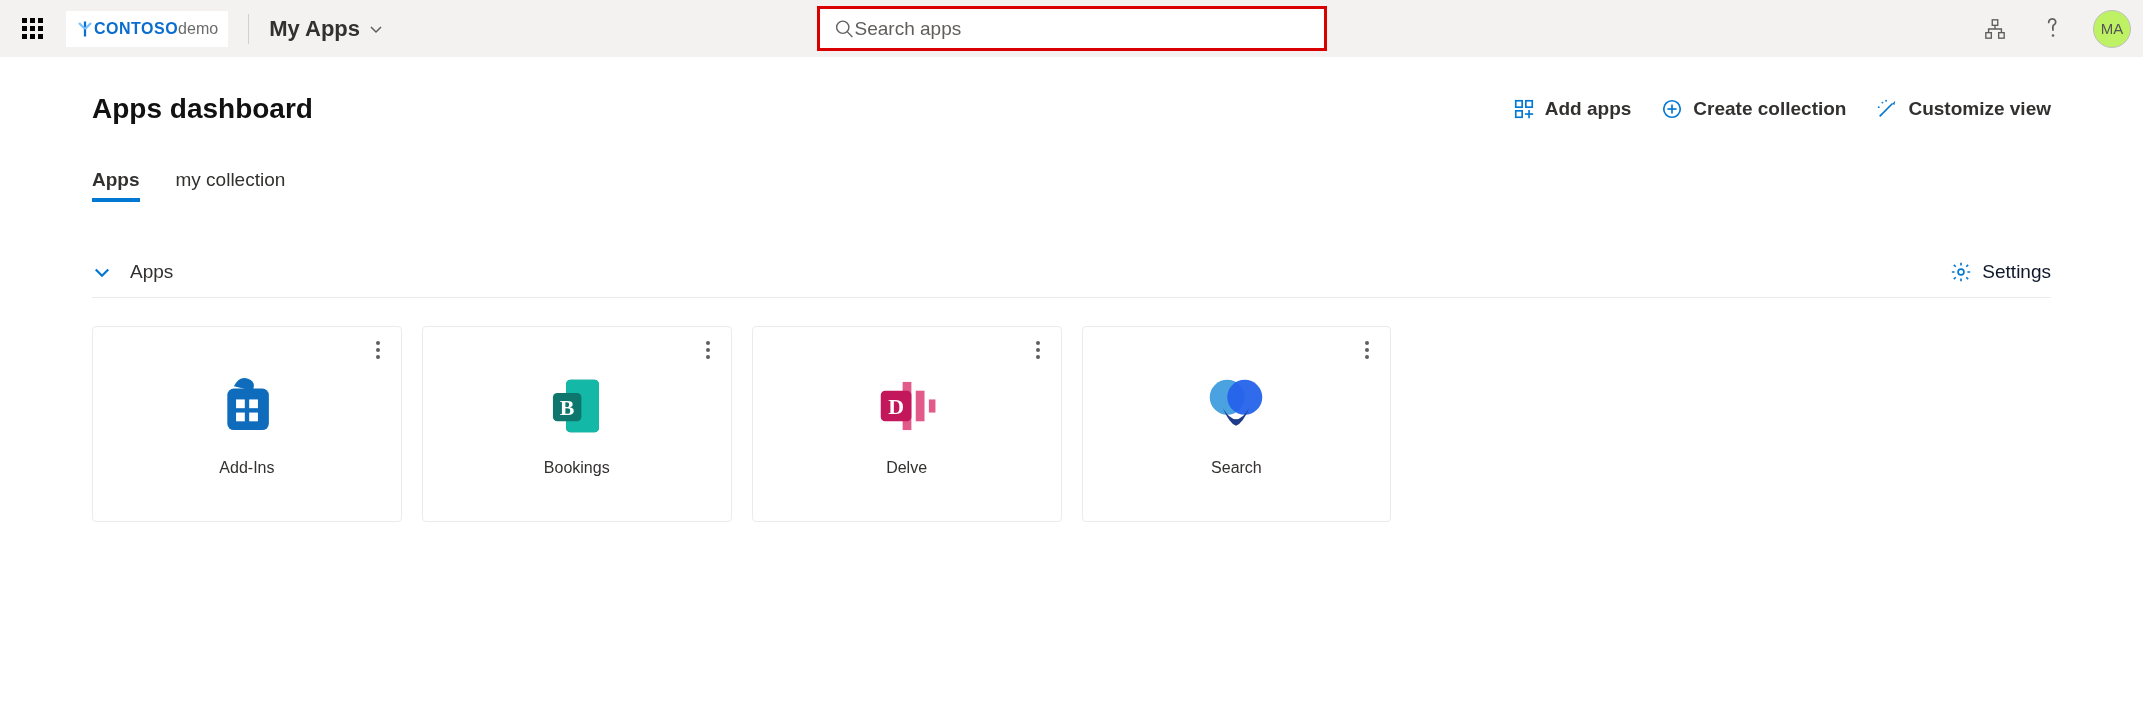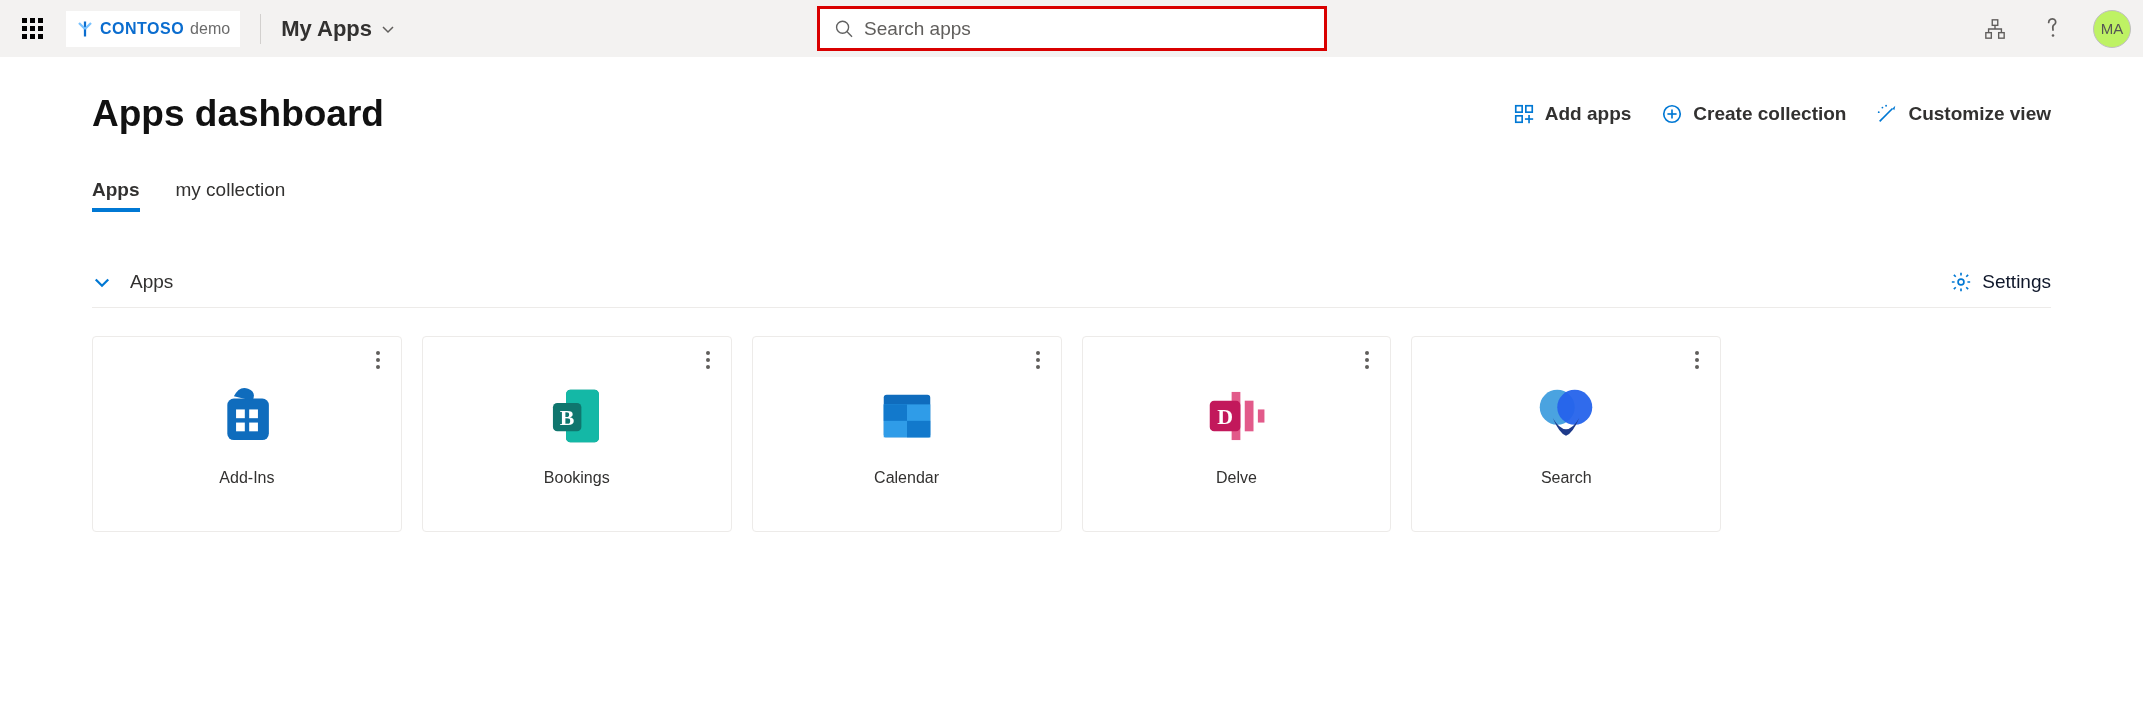--- a/index.html
+++ b/index.html
@@ -32,21 +32,20 @@
     grid-template-rows: repeat(3, 5px);
     gap: 3px;
   }
   .waffle-dot { width: 5px; height: 5px; background: #000; }
 
   .org-logo {
     display: flex; align-items: center;
     background: #fff;
     padding: 4px 10px;
     height: 36px;
-    gap: 6px;
   }
   .org-logo-mark {
     width: 18px; height: 18px;
   }
   .org-brand {
     font-weight: 700;
     color: #0b6dcf;
     font-size: 16px;
     letter-spacing: 0.5px;
   }
@@ -78,21 +77,20 @@
     transform: translateX(-50%);
   }
   .search-box {
     width: 510px;
     height: 45px;
     background: #fff;
     border: 3px solid #d90000;
     display: flex;
     align-items: center;
     padding: 0 14px;
-    gap: 10px;
   }
   .search-box input {
     border: none; outline: none;
     font-size: 19px;
     width: 100%;
     color: #323130;
   }
   .search-box input::placeholder { color: #605e5c; }
   .search-icon { width: 22px; height: 22px; color:#616161;}
 
@@ -120,21 +118,21 @@
   
   .main {
     padding: 36px 92px 0 92px;
   }
   .page-heading-row {
     display: flex;
     align-items: center;
     justify-content: space-between;
   }
   .page-heading {
-    font-size: 37px;
+    font-size: 28px;
     font-weight: 600;
     color: #111;
   }
   .page-actions {
     display: flex;
     gap: 30px;
     font-weight: bold;
   }
   .action-link {
     display: flex;
@@ -410,38 +408,20 @@
           <svg viewBox="0 0 64 64" width="70" height="70">
             <rect x="22" y="8" width="30" height="48" rx="4" fill="#0d9488"></rect>
             <rect x="22" y="8" width="30" height="48" rx="4" fill="#14b8a6"></rect>
             <rect x="10" y="20" width="26" height="26" rx="4" fill="#0f766e"></rect>
             <text x="23" y="40" font-family="Segoe UI" font-size="20" font-weight="700" fill="#fff" text-anchor="middle">B</text>
           </svg>
         </div>
         <div class="card-label">Bookings</div>
       </div>
 
-      <div class="card">
-        <div class="card-more">
-          <div class="card-more-dots">
-            <div class="card-more-dot"></div>
-              <div class="card-more-dot"></div>
-              <div class="card-more-dot"></div>
-          </div>
-        </div>
-        <div class="card-icon">
-          <svg viewBox="0 0 64 64" width="62" height="62">
-            <rect x="8" y="10" width="48" height="44" rx="3" fill="#0f6cbd"></rect>
-            <rect x="8" y="20" width="48" height="34" fill="#2f9ce8"></rect>
-            <rect x="8" y="20" width="24" height="17" fill="#1279cc"></rect>
-            <rect x="32" y="37" width="24" height="17" fill="#1279cc"></rect>
-          </svg>
-        </div>
-        <div class="card-label">Calendar</div>
-      </div>
 
 
       <div class="card">
         <div class="card-more">
           <div class="card-more-dots">
             <div class="card-more-dot"></div>
               <div class="card-more-dot"></div>
               <div class="card-more-dot"></div>
           </div>
         </div>

